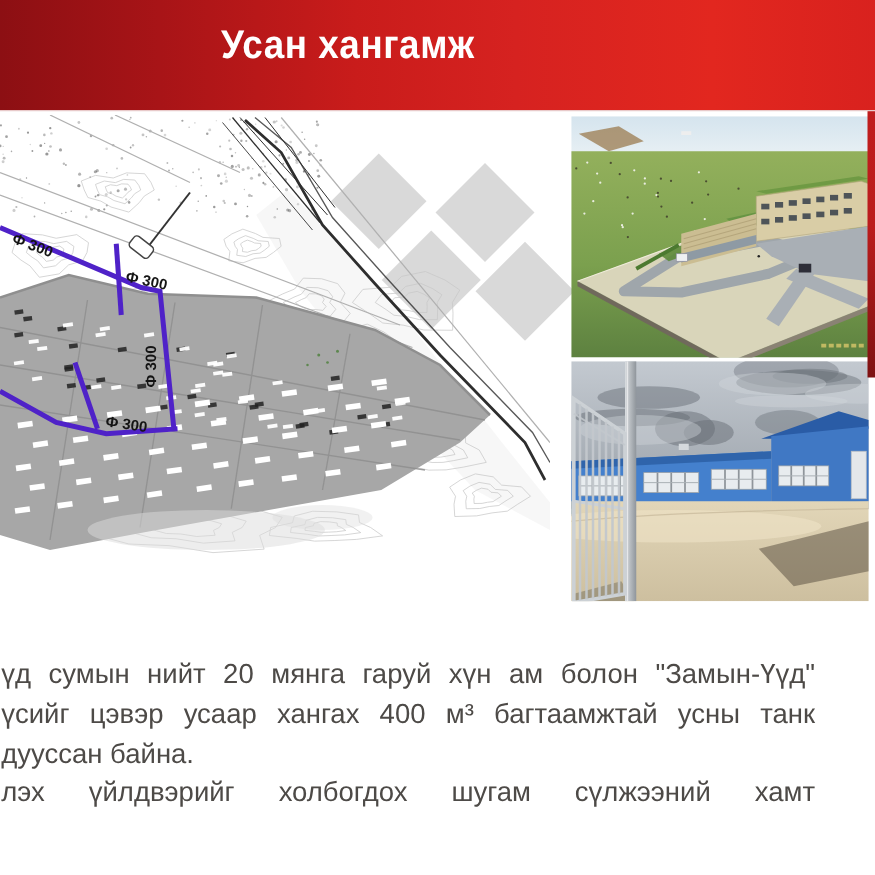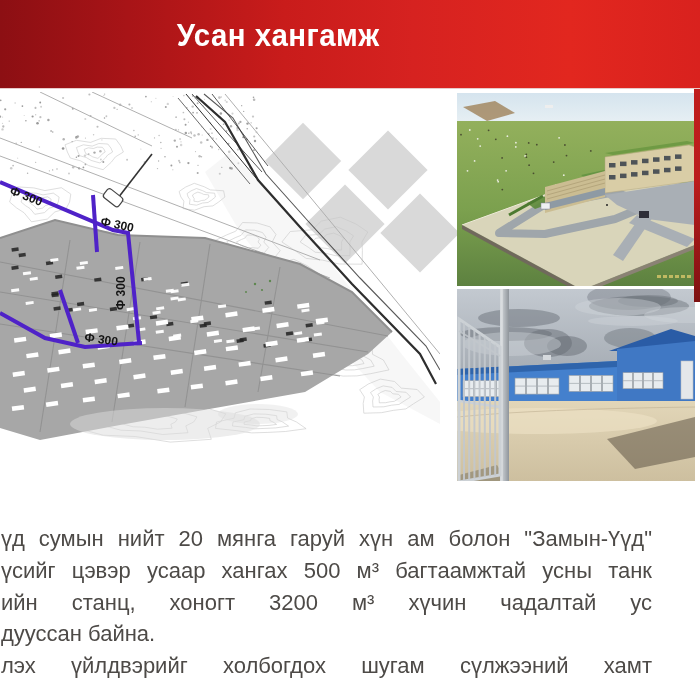--- a/index.html
+++ b/index.html
@@ -636,18 +636,17 @@
 
   <div id="banner">
     <div id="title-wrap">
       <span id="title">Усан хангамж</span>
     </div>
   </div>
   <div id="red-strip"></div>
 
   <div id="body-text">
     <div class="bline">үд сумын нийт 20 мянга гаруй хүн ам болон  "Замын-Үүд"</div>
-    <div class="bline">үсийг цэвэр усаар хангах 500 м³ багтаамжтай усны танк</div>
-    <div class="bline">ийн станц,  хоногт 3200 м³ хүчин чадалтай ус</div>
+    <div class="bline">үсийг цэвэр усаар хангах 400 м³ багтаамжтай усны танк</div>
     <div class="bline last">дууссан байна.</div>
     <div class="bline">лэх үйлдвэрийг холбогдох шугам сүлжээний хамт</div>
   </div>
 </div>
 
 </body></html>

